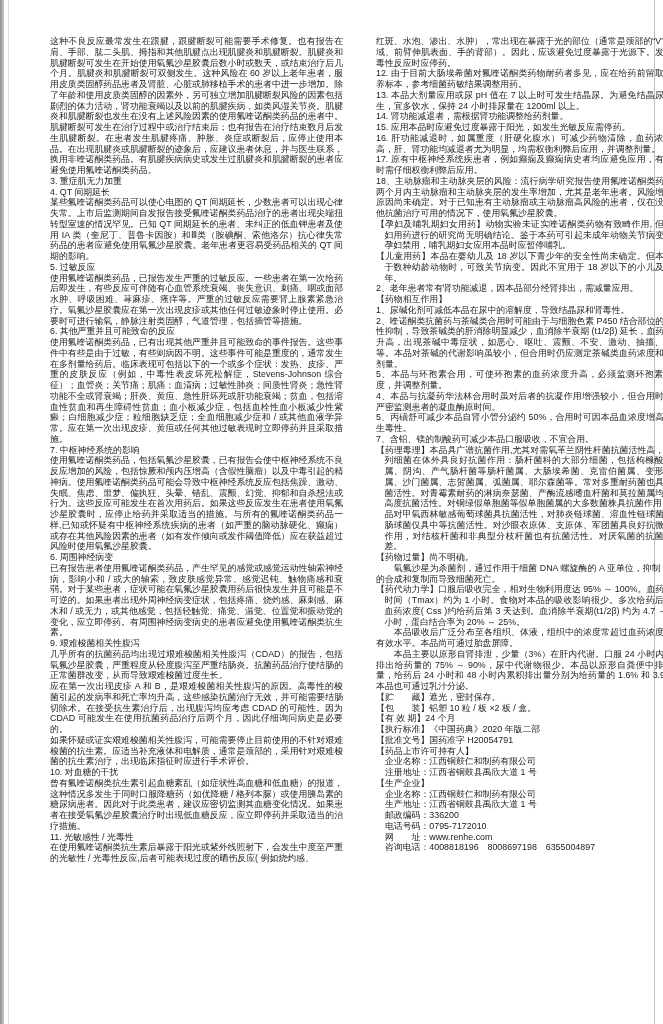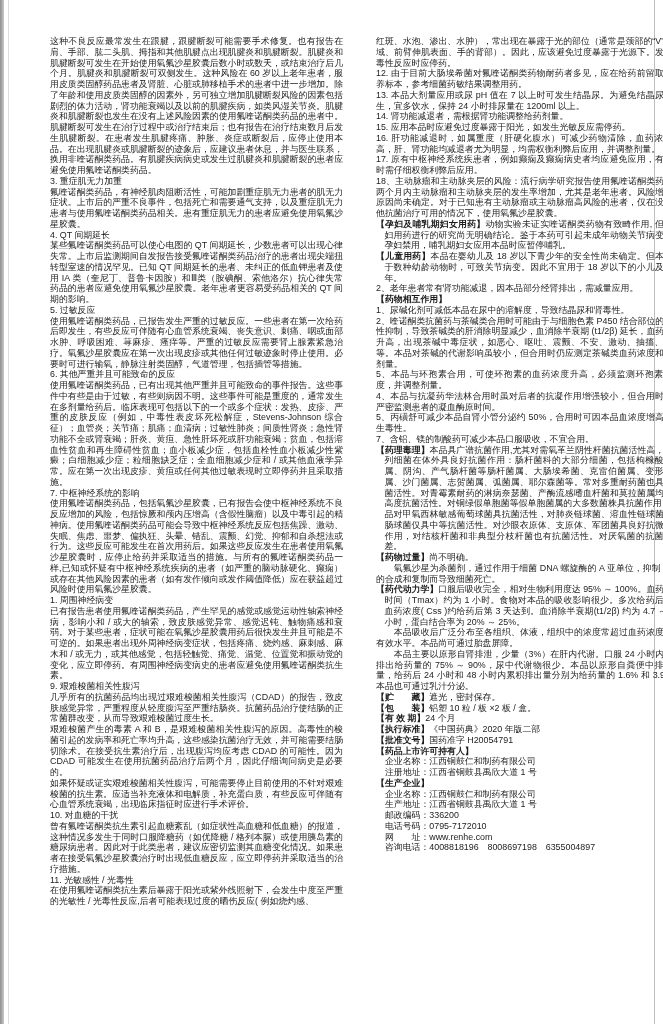--- a/index.html
+++ b/index.html
@@ -24,51 +24,50 @@
     background:#bdbdbd;
   }
   .page{
     position:absolute;left:50px;top:36px;
     display:flex;gap:33px;
   }
   .col{font-size:8.9px;line-height:10.75px;}
   .col-left{width:293px;}
   .col-right{width:306px;}
   .para{text-align:justify;margin:0;}
-  .para b{font-weight:bold;}
+  .para b{font-weight:normal;}
   .hang{padding-left:.95em;text-indent:-.95em;}
   .ind2{text-indent:2em;}
   .info{padding-left:1em;}
 </style>
 </head>
 <body>
 
 <div class="scan-edge-left"></div>
 <div class="fold-line-left"></div>
 <div class="fold-line-right"></div>
 
 <div class="page">
   <div id="left-col" class="col col-left">
       <p class="para">这种不良反应最常发生在跟腱，跟腱断裂可能需要手术修复。也有报告在肩、手部、肱二头肌、拇指和其他肌腱点出现肌腱炎和肌腱断裂。肌腱炎和肌腱断裂可发生在开始使用氧氟沙星胶囊后数小时或数天，或结束治疗后几个月。肌腱炎和肌腱断裂可双侧发生。这种风险在 60 岁以上老年患者，服用皮质类固醇药品患者及肾脏、心脏或肺移植手术的患者中进一步增加。除了年龄和使用皮质类固醇的因素外，另可独立增加肌腱断裂风险的因素包括剧烈的体力活动，肾功能衰竭以及以前的肌腱疾病，如类风湿关节炎。肌腱炎和肌腱断裂也发生在没有上述风险因素的使用氟喹诺酮类药品的患者中。肌腱断裂可发生在治疗过程中或治疗结束后；也有报告在治疗结束数月后发生肌腱断裂。在患者发生肌腱疼痛、肿胀、炎症或断裂后，应停止使用本品。在出现肌腱炎或肌腱断裂的迹象后，应建议患者休息，并与医生联系，换用非喹诺酮类药品。有肌腱疾病病史或发生过肌腱炎和肌腱断裂的患者应避免使用氟喹诺酮类药品。</p>
       <p class="para">3. 重症肌无力加重</p>
-      <p class="para">氟喹诺酮类药品，有神经肌肉阻断活性，可能加剧重症肌无力患者的肌无力症状。上市后的严重不良事件，包括死亡和需要通气支持，以及重症肌无力患者与使用氟喹诺酮类药品相关。患有重症肌无力的患者应避免使用氧氟沙星胶囊。</p>
       <p class="para">4. QT 间期延长</p>
       <p class="para">某些氟喹诺酮类药品可以使心电图的 QT 间期延长，少数患者可以出现心律失常。上市后监测期间自发报告接受氟喹诺酮类药品治疗的患者出现尖端扭转型室速的情况罕见。已知 QT 间期延长的患者、未纠正的低血钾患者及使用 IA 类（奎尼丁、普鲁卡因胺）和Ⅲ类（胺碘酮、索他洛尔）抗心律失常药品的患者应避免使用氧氟沙星胶囊。老年患者更容易受药品相关的 QT 间期的影响。</p>
       <p class="para">5. 过敏反应</p>
       <p class="para">使用氟喹诺酮类药品，已报告发生严重的过敏反应。一些患者在第一次给药后即发生，有些反应可伴随有心血管系统衰竭、丧失意识、刺痛、咽或面部水肿、呼吸困难、荨麻疹、瘙痒等。严重的过敏反应需要肾上腺素紧急治疗。氧氟沙星胶囊应在第一次出现皮疹或其他任何过敏迹象时停止使用。必要时可进行输氧，静脉注射类固醇，气道管理，包括插管等措施。</p>
       <p class="para">6. 其他严重并且可能致命的反应</p>
       <p class="para">使用氟喹诺酮类药品，已有出现其他严重并且可能致命的事件报告。这些事件中有些是由于过敏，有些则病因不明。这些事件可能是重度的，通常发生在多剂量给药后。临床表现可包括以下的一个或多个症状：发热、皮疹、严重的皮肤反应（例如，中毒性表皮坏死松解症，Stevens-Johnson 综合征）；血管炎；关节痛；肌痛；血清病；过敏性肺炎；间质性肾炎；急性肾功能不全或肾衰竭；肝炎、黄疸、急性肝坏死或肝功能衰竭；贫血，包括溶血性贫血和再生障碍性贫血；血小板减少症，包括血栓性血小板减少性紫癜；白细胞减少症；粒细胞缺乏症；全血细胞减少症和 / 或其他血液学异常。应在第一次出现皮疹、黄疸或任何其他过敏表现时立即停药并且采取措施。</p>
       <p class="para">7. 中枢神经系统的影响</p>
       <p class="para">使用氟喹诺酮类药品，包括氧氟沙星胶囊，已有报告会使中枢神经系统不良反应增加的风险，包括惊厥和颅内压增高（含假性脑瘤）以及中毒引起的精神病。使用氟喹诺酮类药品可能会导致中枢神经系统反应包括焦躁、激动、失眠、焦虑、噩梦、偏执狂、头晕、错乱、震颤、幻觉、抑郁和自杀想法或行为。这些反应可能发生在首次用药后。如果这些反应发生在患者使用氧氟沙星胶囊时，应停止给药并采取适当的措施。与所有的氟喹诺酮类药品一样,已知或怀疑有中枢神经系统疾病的患者（如严重的脑动脉硬化、癫痫）或存在其他风险因素的患者（如有发作倾向或发作阈值降低）应在获益超过风险时使用氧氟沙星胶囊。</p>
-      <p class="para">1. 周围神经病变</p>
+      <p class="para">6. 周围神经病变</p>
       <p class="para">已有报告患者使用氟喹诺酮类药品，产生罕见的感觉或感觉运动性轴索神经病，影响小和 / 或大的轴索，致皮肤感觉异常、感觉迟钝、触物痛感和衰弱。对于某些患者，症状可能在氧氟沙星胶囊用药后很快发生并且可能是不可逆的。如果患者出现外周神经病变症状，包括疼痛、烧灼感、麻刺感、麻木和 / 或无力，或其他感觉，包括轻触觉、痛觉、温觉、位置觉和振动觉的变化，应立即停药。有周围神经病变病史的患者应避免使用氟喹诺酮类抗生素。</p>
       <p class="para">9. 艰难梭菌相关性腹泻</p>
-      <p class="para">几乎所有的抗菌药品均出现过艰难梭菌相关性腹泻（CDAD）的报告，致皮肤感觉异常，严重程度从轻度腹泻至严重结肠炎。抗菌药品治疗使结肠的正常菌群改变，从而导致艰难梭菌过度生长。</p>
-      <p class="para">艰难梭菌产生的毒素 A 和 B，是艰难梭菌相关性腹泻的原因。高毒性的梭菌引起的发病率和死亡率均升高，这些感染抗菌治疗无效，并可能需要结肠切除术。在接受抗生素治疗后，出现腹泻均应考虑 CDAD 的可能性。因为 CDAD 可能发生在使用抗菌药品治疗后两个月，因此仔细询问病史是必要的。</p>
-      <p class="para">如果怀疑或证实艰难梭菌相关性腹泻，可能需要停止目前使用的不针对艰难梭菌的抗生素。应适当补充液体和电解质，补充蛋白质，有些反应可伴随有心血管系统衰竭，出现临床指征时应进行手术评价。</p>
+      <p class="para">几乎所有的抗菌药品均出现过艰难梭菌相关性腹泻（CDAD）的报告，包括氧氟沙星胶囊，严重程度从轻度腹泻至严重结肠炎。抗菌药品治疗使结肠的正常菌群改变，从而导致艰难梭菌过度生长。</p>
+      <p class="para">应在第一次出现皮疹 A 和 B，是艰难梭菌相关性腹泻的原因。高毒性的梭菌引起的发病率和死亡率均升高，这些感染抗菌治疗无效，并可能需要结肠切除术。在接受抗生素治疗后，出现腹泻均应考虑 CDAD 的可能性。因为 CDAD 可能发生在使用抗菌药品治疗后两个月，因此仔细询问病史是必要的。</p>
+      <p class="para">如果怀疑或证实艰难梭菌相关性腹泻，可能需要停止目前使用的不针对艰难梭菌的抗生素。应适当补充液体和电解质，通常是颈部的，采用针对艰难梭菌的抗生素治疗，出现临床指征时应进行手术评价。</p>
       <p class="para">10. 对血糖的干扰</p>
       <p class="para">曾有氟喹诺酮类抗生素引起血糖紊乱（如症状性高血糖和低血糖）的报道，这种情况多发生于同时口服降糖药（如优降糖 / 格列本脲）或使用胰岛素的糖尿病患者。因此对于此类患者，建议应密切监测其血糖变化情况。如果患者在接受氧氟沙星胶囊治疗时出现低血糖反应，应立即停药并采取适当的治疗措施。</p>
       <p class="para">11. 光敏感性 / 光毒性</p>
       <p class="para">在使用氟喹诺酮类抗生素后暴露于阳光或紫外线照射下，会发生中度至严重的光敏性 / 光毒性反应,后者可能表现过度的晒伤反应( 例如烧灼感、</p>
     </div>
   <div id="right-col" class="col col-right">
       <p class="para">红斑、水泡、渗出、水肿），常出现在暴露于光的部位（通常是颈部的“V”型区域、前臂伸肌表面、手的背部）。因此，应该避免过度暴露于光源下。发生光毒性反应时应停药。</p>
       <p class="para">12. 由于目前大肠埃希菌对氟喹诺酮类药物耐药者多见，应在给药前留取尿培养标本，参考细菌药敏结果调整用药。</p>
       <p class="para">13. 本品大剂量应用或尿 pH 值在 7 以上时可发生结晶尿。为避免结晶尿的发生，宜多饮水，保持 24 小时排尿量在 1200ml 以上。</p>
       <p class="para">14. 肾功能减退者，需根据肾功能调整给药剂量。</p>

